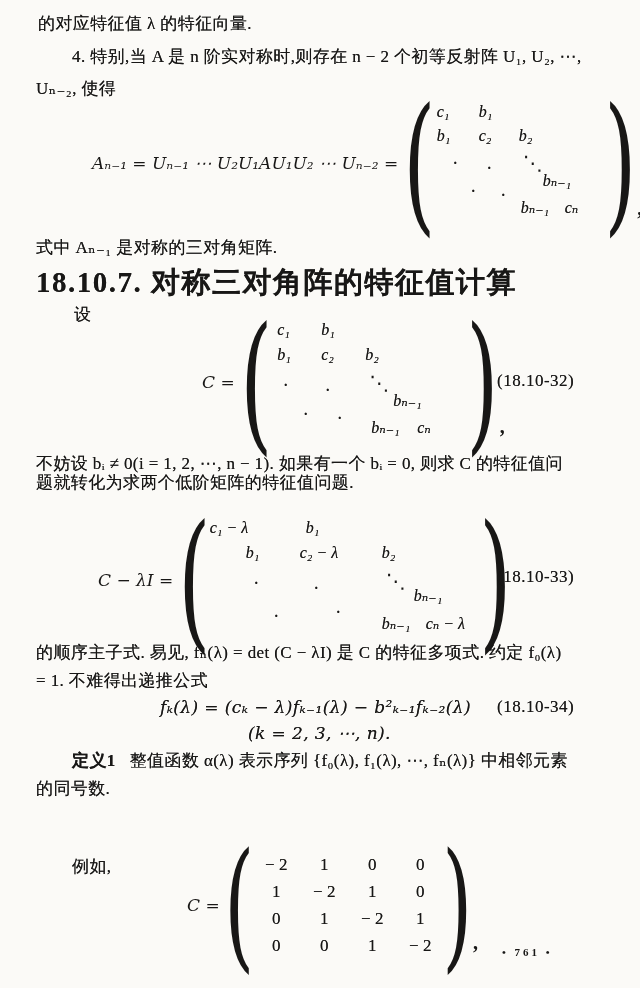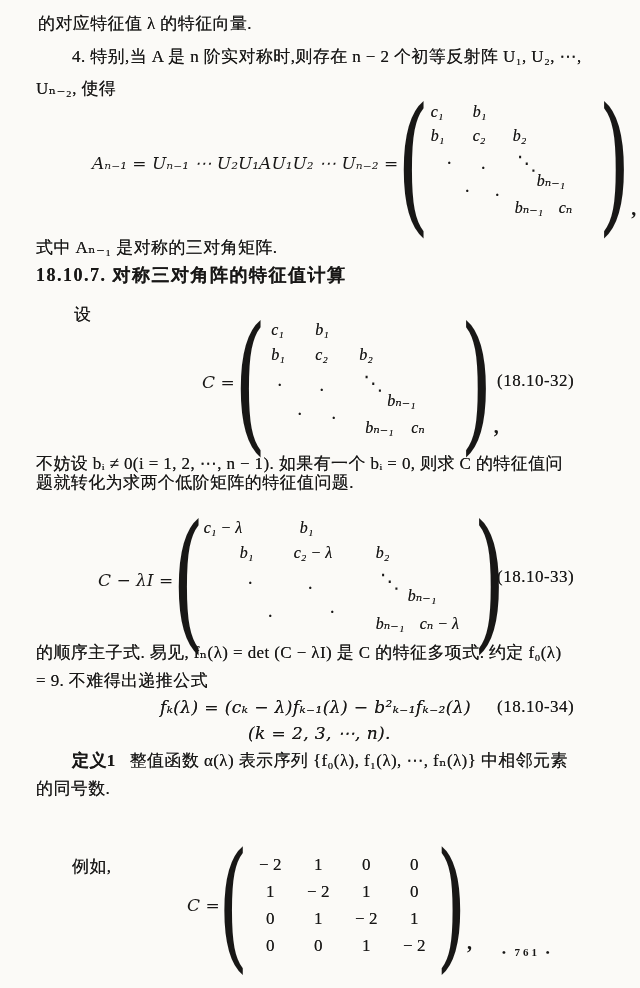--- a/index.html
+++ b/index.html
@@ -15,27 +15,27 @@
   .t{
     position:absolute;
     font-size:17px;
     letter-spacing:.4px;
     white-space:nowrap;
     text-shadow:0 0 .5px rgba(20,20,20,.75);
   }
   .math{font-style:italic;font-family:"DejaVu Serif",serif;}
   .heading{
     font-weight:bold;
-    font-size:18px;
+    font-size:29px;
     letter-spacing:1.5px;
     font-family:"Liberation Serif","DejaVu Serif",serif;
   }
   .deflabel{font-weight:bold;margin-right:14px;}
   .eq{position:absolute;display:flex;align-items:center;}
-  .lhs{font-size:17px;white-space:nowrap;}
+  .lhs{font-size:17px;white-space:nowrap;margin-right:6px;}
   .paren{
     display:inline-block;
     font-family:"DejaVu Serif",serif;
     font-weight:400;
     line-height:.78;
     transform:scaleX(.55);
     transform-origin:center;
     margin:0 -14px;
   }
   .p150{font-size:150px;}
@@ -171,21 +171,21 @@
       <span class="dot" style="left:126px;top:85px">·</span>
       <span class="cell" style="left:204px;top:67px">bₙ₋₁</span>
       <span class="cell" style="left:172px;top:95px">bₙ₋₁</span>
       <span class="cell" style="left:216px;top:95px">cₙ − λ</span>
     </div>
     <span class="paren p150">)</span>
   </div>
   <div class="eqlabel" style="left:497px;top:567px">(18.10-33)</div>
 
   <div class="t" style="left:36px;top:641px">的顺序主子式. 易见, fₙ(λ) = det (C − λI) 是 C 的特征多项式. 约定 f₀(λ)</div>
-  <div class="t" style="left:36px;top:669px">= 9. 不难得出递推公式</div>
+  <div class="t" style="left:36px;top:669px">= 1. 不难得出递推公式</div>
 
   <div class="t math" style="left:160px;top:697px">fₖ(λ) = (cₖ − λ)fₖ₋₁(λ) − b²ₖ₋₁fₖ₋₂(λ)</div>
   <div class="eqlabel" style="left:497px;top:697px">(18.10-34)</div>
   <div class="t math" style="left:248px;top:723px">(k = 2, 3, ⋯, n).</div>
 
   <div class="t" style="left:72px;top:749px"><span class="deflabel">定义1</span><span>整值函数 α(λ) 表示序列 {f₀(λ), f₁(λ), ⋯, fₙ(λ)} 中相邻元素</span></div>
   <div class="t" style="left:36px;top:777px">的同号数.</div>
   <div class="t" style="left:72px;top:855px">例如,</div>
 
   <div class="eq" style="left:187px;top:846px;height:118px">

